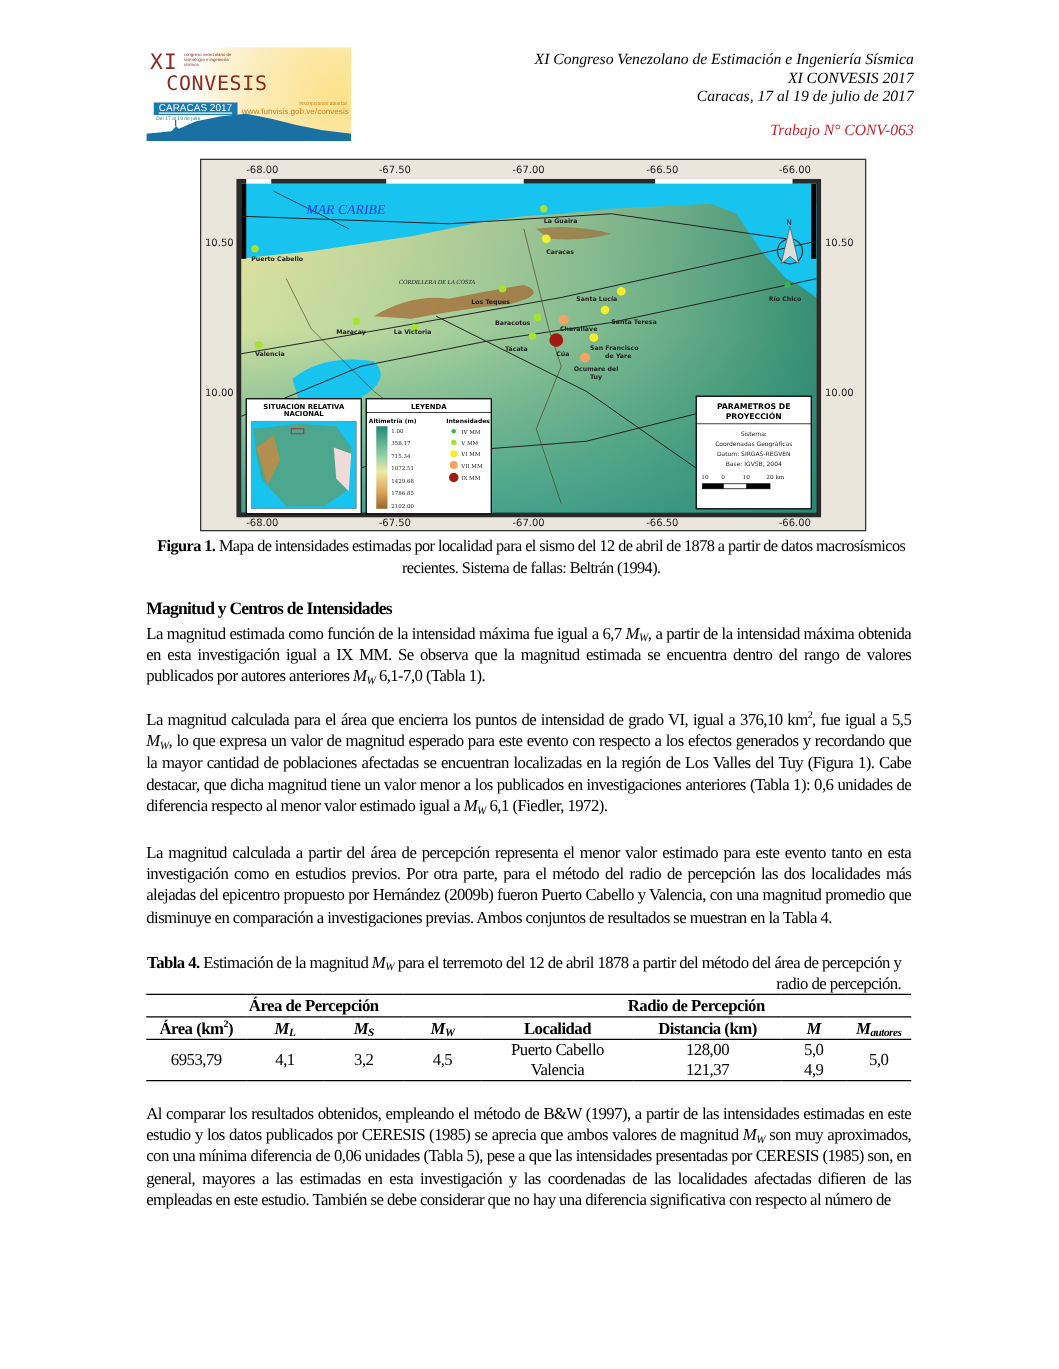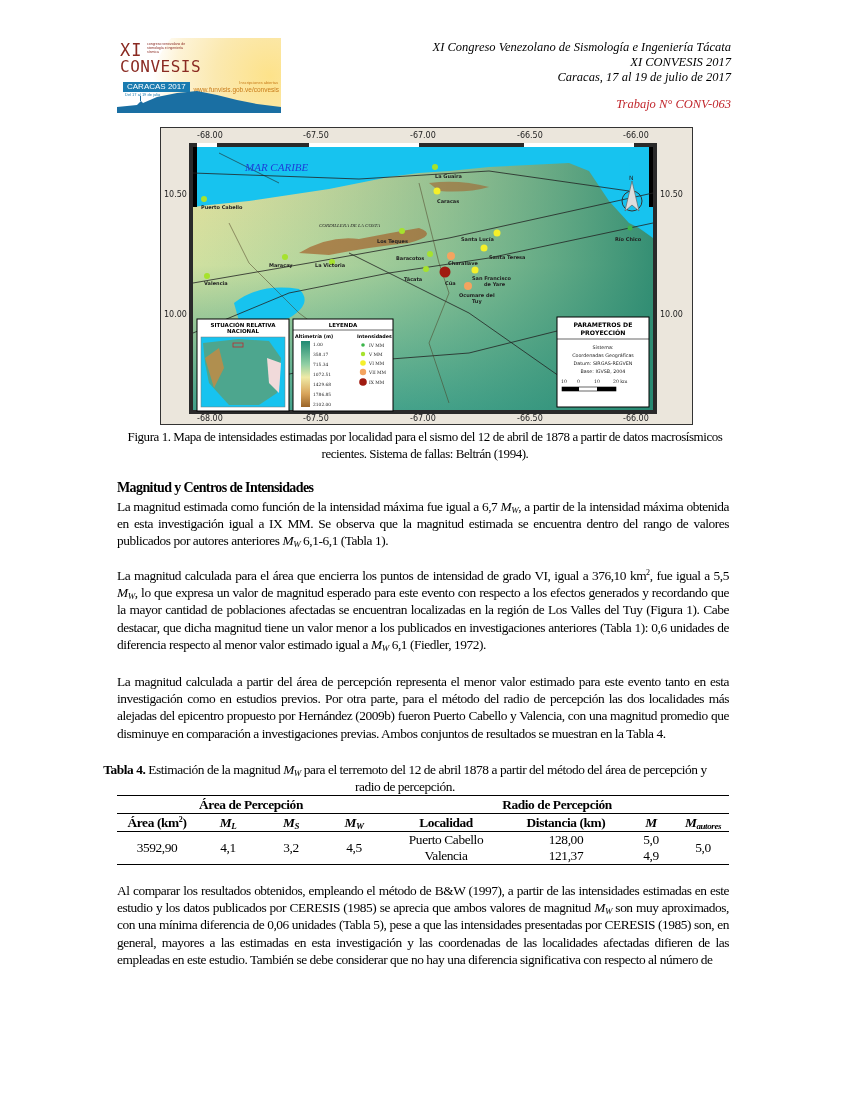--- a/index.html
+++ b/index.html
@@ -5,46 +5,46 @@
   html, body { margin:0; padding:0; background:#ffffff; }
   body { width:847px; height:1095px; position:relative; overflow:hidden; font-family:"Liberation Serif", serif; color:#000; }
   .abs { position:absolute; }
 
   
   .logo { left:117px; top:38px; width:164px; height:75px; overflow:hidden; background:#fff; }
   .logo .sun { position:absolute; right:-40px; top:-30px; width:170px; height:170px; border-radius:50%;
     background: radial-gradient(circle at 70% 40%, #fde28a 0%, #fbe9b0 35%, #fdf3d6 60%, #ffffff 75%); }
   .logo .xi { position:absolute; left:3px; top:2px; font-family:"DejaVu Sans Mono", monospace; font-size:17px; color:#8a2a22; letter-spacing:1px; }
   .logo .tiny { position:absolute; left:30px; top:4px; font-family:"Liberation Sans", sans-serif; font-size:3.5px; line-height:4px; color:#8a2a22; width:40px; }
-  .logo .conv { position:absolute; left:3px; top:19px; font-family:"DejaVu Sans Mono", monospace; font-size:16px; color:#8a2a22; letter-spacing:0.5px; }
-  .logo .car { position:absolute; left:6px; top:44px; background:#1a7bb0; color:#fff; font-family:"Liberation Sans", sans-serif; font-size:8px; padding:0 4px; line-height:10px; }
+  .logo .conv { position:absolute; left:16px; top:19px; font-family:"DejaVu Sans Mono", monospace; font-size:16px; color:#8a2a22; letter-spacing:0.5px; }
+  .logo .car { position:absolute; left:6px; top:44px; background:#1a7bb0; color:#fff; font-family:"Liberation Sans", sans-serif; font-size:8px; padding:0 4px; line-height:10px;text-decoration:underline; }
   .logo .dates { position:absolute; left:8px; top:54px; font-family:"Liberation Sans", sans-serif; font-size:4px; color:#1a7bb0; }
   .logo .insc { position:absolute; right:3px; top:42px; font-family:"Liberation Sans", sans-serif; font-size:4px; color:#c87b1a; }
   .logo .url { position:absolute; right:2px; top:48px; font-family:"Liberation Sans", sans-serif; font-size:6.5px; color:#c87b1a; }
   .logo .mount { position:absolute; left:0; bottom:0; width:164px; height:26px; }
 
   .hdr { right:116px; text-align:right; font-style:italic; font-size:12.5px; line-height:15px; }
   .hdr .red { color:#c1272d; }
 
   
   .mapframe { left:160px; top:127px; width:533px; height:298px; background:#ebe6dc; border:1px solid #333; box-sizing:border-box; }
   .mapinner { left:189px; top:143px; width:468px; height:271px; }
   .tick { font-family:"DejaVu Sans", sans-serif; font-size:8px; color:#222; }
   .mapcap { left:110px; top:428px; width:630px; text-align:center; font-size:13px; line-height:17px; letter-spacing:-0.45px; }
-  .mapcap b { font-weight:normal; }
+  .mapcap b { font-weight:bold; }
 
   
   .h2 { left:117px; top:480px; font-weight:bold; font-size:14px; letter-spacing:-0.6px;text-align:right; }
   .para { left:117px; width:612px; font-size:13.4px; line-height:17.2px; text-align:justify; letter-spacing:-0.45px; }
   .para i { font-style:italic; }
   sub { font-size:9px; vertical-align:-2px; line-height:0; }
   sup { font-size:8px; line-height:0; }
 
   
-  .tcap { left:99px; top:761px; width:612px; text-align:center; font-size:13.4px; line-height:17px; letter-spacing:-0.45px; }
+  .tcap { left:109px; top:761px; width:612px; text-align:right; font-size:13.4px; line-height:17px; letter-spacing:-0.45px; }
   table.t4 { position:absolute; left:117px; top:795px; width:612px; border-collapse:collapse; font-size:13.4px; letter-spacing:-0.4px;font-family:Liberation Serif, serif; }
   table.t4 th { font-weight:bold; padding:0; line-height:17px; }
   table.t4 td { padding:0; line-height:16px; text-align:center; }
   .topline { border-top:1.5px solid #000; }
   .midline { border-bottom:1px solid #000; }
   .botline { border-bottom:1.5px solid #000; }
   th i { font-style:italic; }
 </style>
 </head>
 <body>
@@ -57,21 +57,21 @@
   <div class="car">CARACAS 2017</div>
   <div class="dates">Del 17 al 19 de julio</div>
   <div class="insc">Inscripciones abiertas</div>
   <div class="url">www.funvisis.gob.ve/convesis</div>
   <svg class="mount" viewBox="0 0 164 26" preserveAspectRatio="none">
     <path d="M0,20 L20,18 L24,14 L26,16 L40,10 L60,6 L80,4 L100,8 L120,13 L140,17 L164,20 L164,26 L0,26 Z" fill="#1a6fa3"></path>
     <path d="M23,14 L23,9 L24,9 L24,14 Z" fill="#1a6fa3"></path>
   </svg>
 </div>
 
-<div class="abs hdr" style="top:40px;">XI Congreso Venezolano de Sismología e Ingeniería Tácata</div>
+<div class="abs hdr" style="top:40px;">XI Congreso Venezolano de Estimación e Ingeniería Sísmica</div>
 <div class="abs hdr" style="top:55px;">XI CONVESIS 2017</div>
 <div class="abs hdr" style="top:70px;">Caracas, 17 al 19 de julio de 2017</div>
 <div class="abs hdr" style="top:97px;margin-left:11px;"><span class="red">Trabajo N° CONV-063</span></div>
 
 <div class="abs mapframe"></div>
 
 <div class="abs tick" style="left:197px;top:131px;">-68.00</div>
 <div class="abs tick" style="left:303px;top:131px;">-67.50</div>
 <div class="abs tick" style="left:410px;top:131px;">-67.00</div>
 <div class="abs tick" style="left:517px;top:131px;">-66.50</div>
@@ -245,21 +245,21 @@
 </svg>
 
 <div class="abs mapcap">
   <b>Figura 1.</b>
   <span>Mapa de intensidades estimadas por localidad para el sismo del 12 de abril de 1878 a partir de datos macrosísmicos recientes. Sistema de fallas: Beltrán (1994).</span>
 </div>
 
 <div class="abs h2">Magnitud y Centros de Intensidades</div>
 
 <div class="abs para" style="top:498px;">
-  <span>La magnitud estimada como función de la intensidad máxima fue igual a 6,7 </span><i>M</i><sub><i>W</i></sub><span>, a partir de la intensidad máxima obtenida en esta investigación igual a IX MM.  Se observa que la magnitud estimada se encuentra dentro del rango de valores publicados por autores anteriores </span><i>M</i><sub><i>W</i></sub><span> 6,1-6,1 (Tabla 1).</span>
+  <span>La magnitud estimada como función de la intensidad máxima fue igual a 6,7 </span><i>M</i><sub><i>W</i></sub><span>, a partir de la intensidad máxima obtenida en esta investigación igual a IX MM.  Se observa que la magnitud estimada se encuentra dentro del rango de valores publicados por autores anteriores </span><i>M</i><sub><i>W</i></sub><span> 6,1-7,0 (Tabla 1).</span>
 </div>
 
 <div class="abs para" style="top:567px;">
   <span>La magnitud calculada para el área que encierra los puntos de intensidad de grado VI, igual a 376,10 km</span><sup>2</sup><span>, fue igual a 5,5 </span><i>M</i><sub><i>W</i></sub><span>, lo que expresa un valor de magnitud esperado para este evento con respecto a los efectos generados y recordando que la mayor cantidad de poblaciones afectadas se encuentran localizadas en la región de Los Valles del Tuy (Figura 1). Cabe destacar, que dicha magnitud tiene un valor menor a los publicados en investigaciones anteriores (Tabla 1): 0,6 unidades de diferencia respecto al menor valor estimado igual a </span><i>M</i><sub><i>W</i></sub><span> 6,1 (Fiedler, 1972).</span>
 </div>
 
 <div class="abs para" style="top:673px;">La magnitud calculada a partir del área de percepción representa el menor valor estimado para este evento tanto en esta investigación como en estudios previos. Por otra parte, para el método del radio de percepción las dos localidades más alejadas del epicentro propuesto por Hernández (2009b) fueron Puerto Cabello y Valencia, con una magnitud promedio que disminuye en comparación a investigaciones previas. Ambos conjuntos de resultados se muestran en la Tabla 4.</div>
 
 <div class="abs tcap">
   <b>Tabla 4.</b>
@@ -286,21 +286,21 @@
     <th><span>Área (km</span><sup>2</sup><span>)</span></th>
     <th><i>M</i><sub><i>L</i></sub></th>
     <th><i>M</i><sub><i>S</i></sub></th>
     <th><i>M</i><sub><i>W</i></sub></th>
     <th>Localidad</th>
     <th>Distancia (km)</th>
     <th><i>M</i></th>
     <th><i>M</i><sub><i>autores</i></sub></th>
   </tr>
   <tr>
-    <td rowspan="2" class="botline">3592,90</td>
+    <td rowspan="2" class="botline">6953,79</td>
     <td rowspan="2" class="botline">4,1</td>
     <td rowspan="2" class="botline">3,2</td>
     <td rowspan="2" class="botline">4,5</td>
     <td>Puerto Cabello</td>
     <td>128,00</td>
     <td>5,0</td>
     <td rowspan="2" class="botline">5,0</td>
   </tr>
   <tr class="botline">
     <td>Valencia</td>

